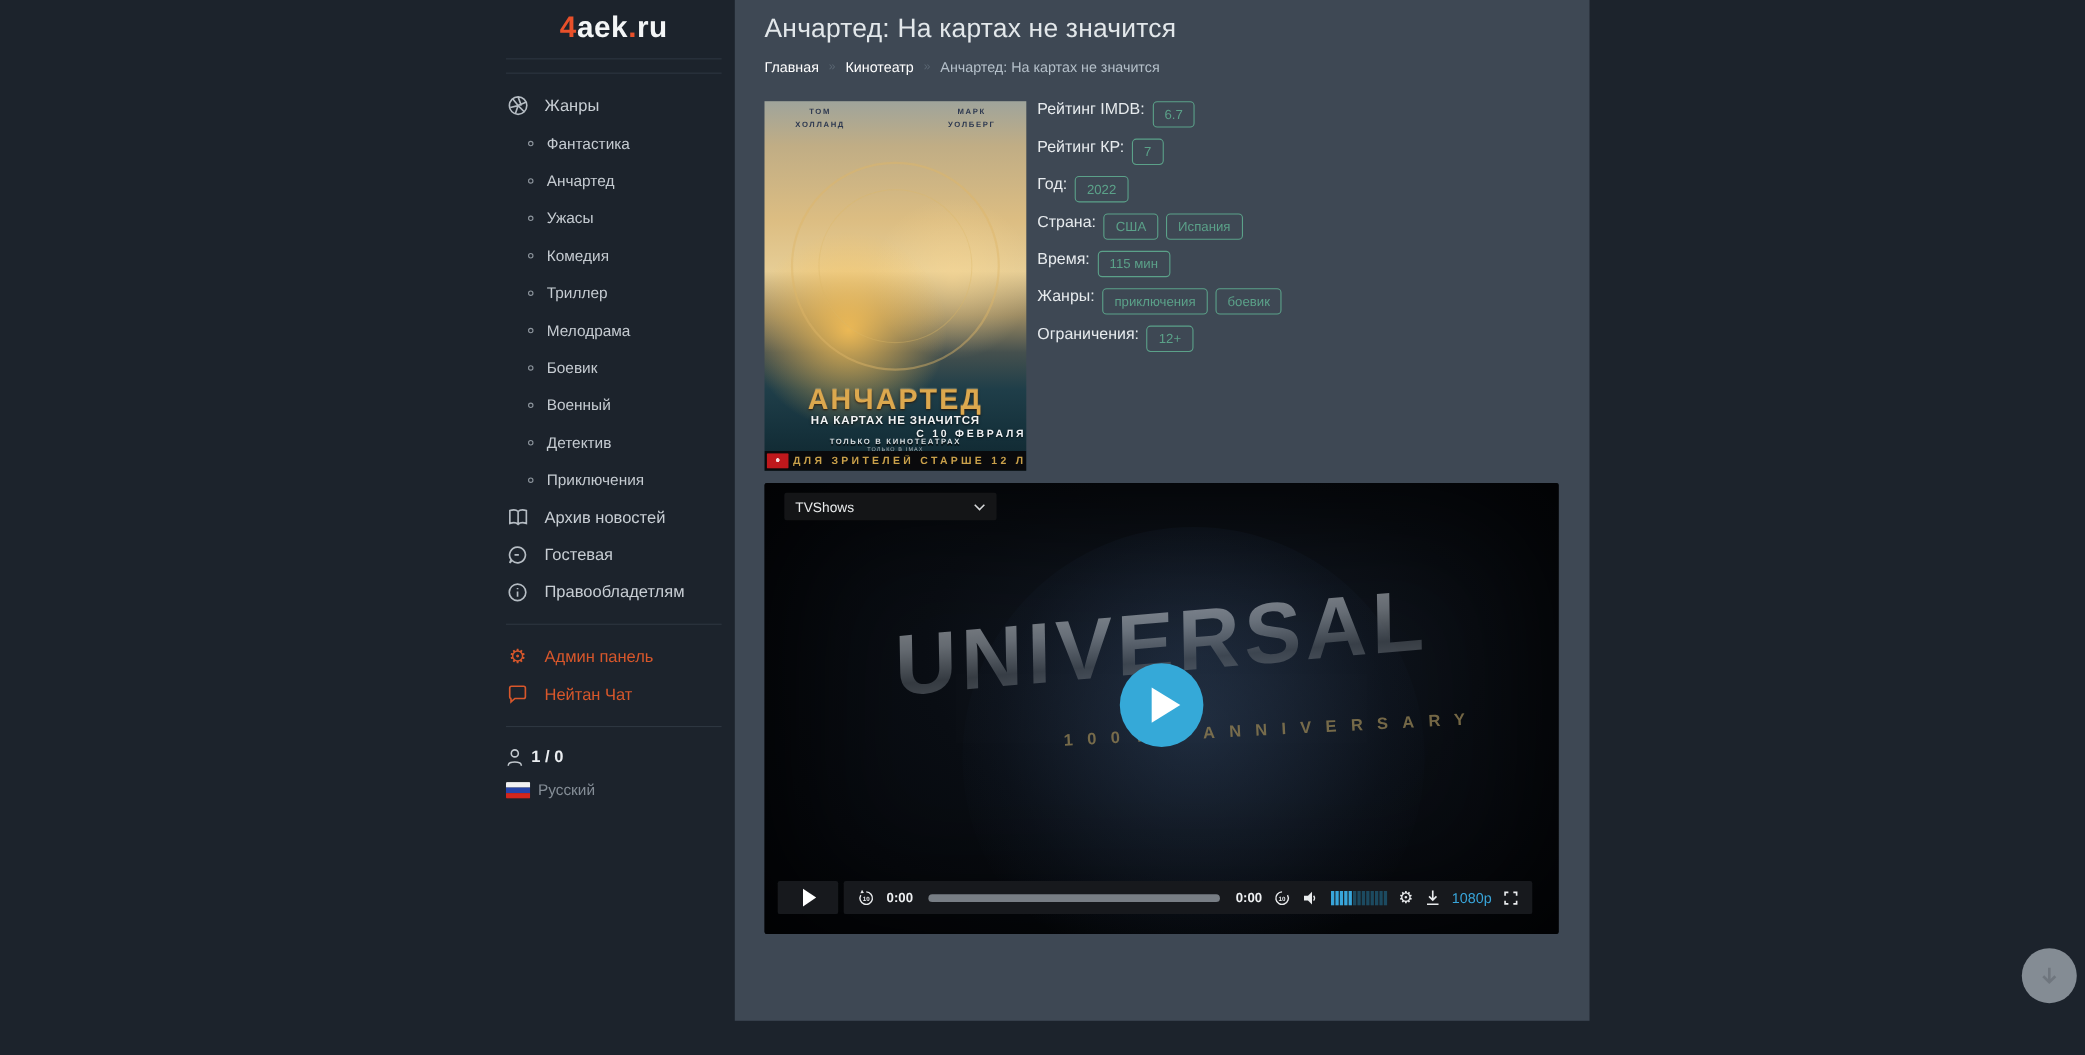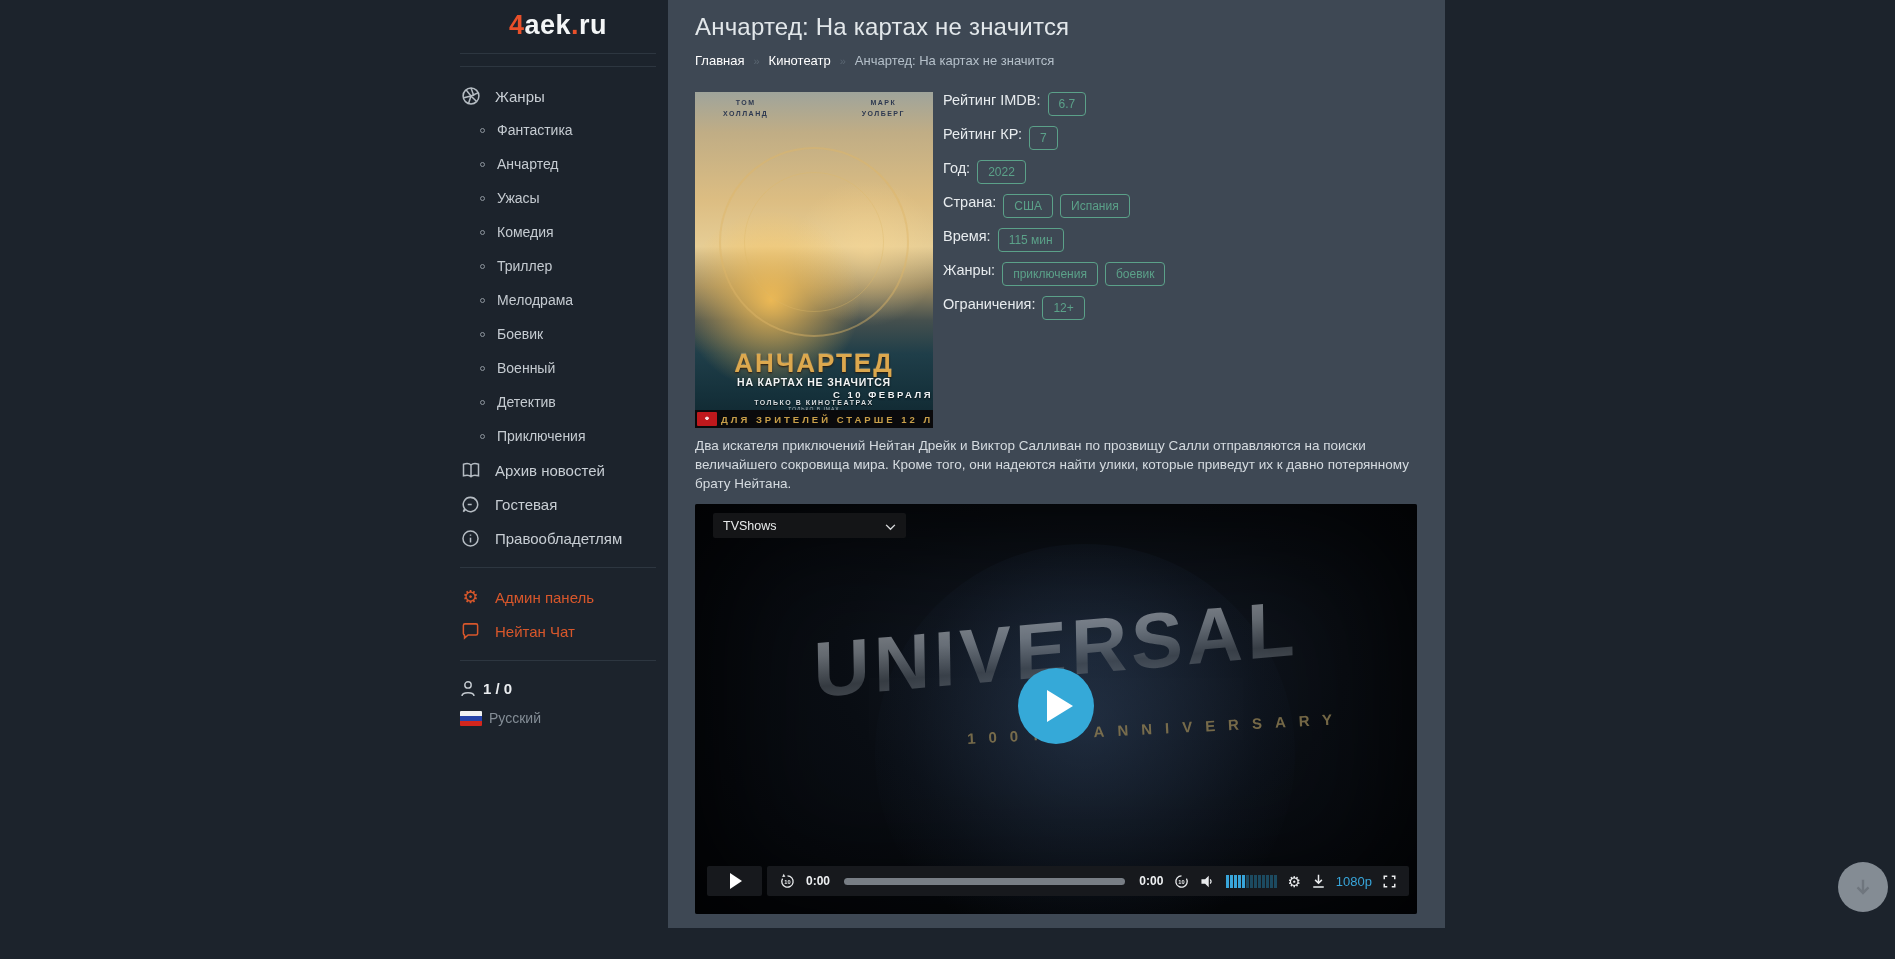--- a/index.html
+++ b/index.html
@@ -91,21 +91,21 @@
     background:linear-gradient(180deg,#e6eaee 0%,#aeb5bc 35%,#596067 68%,#868c93 100%);
     -webkit-background-clip:text;background-clip:text;color:transparent;opacity:.55;}
   .u-sub{position:absolute;top:216px;left:calc(50% + 100px);transform:translateX(-50%) rotate(-3deg);
     font-size:15px;font-weight:700;letter-spacing:13px;color:#8f7e52;opacity:.8;white-space:nowrap;}
   .source-select{position:absolute;left:18px;top:9px;width:193px;height:25px;background:#141517;border-radius:2px;
     display:flex;align-items:center;padding:0 10px;cursor:pointer;}
   .source-select .src-label{flex:1;font-size:12.5px;color:#e9ebec;}
   .big-play{position:absolute;left:323px;top:164px;width:76px;height:76px;border-radius:50%;background:#35a9d8;
     display:flex;align-items:center;justify-content:center;cursor:pointer;border:none;}
   .big-play-tri{width:0;height:0;border-left:26px solid #fff;border-top:16px solid transparent;border-bottom:16px solid transparent;margin-left:8px;}
-  .controls{position:absolute;left:12px;right:8px;bottom:18px;height:30px;display:flex;gap:5px;}
+  .controls{position:absolute;left:12px;right:24px;bottom:18px;height:30px;display:flex;gap:5px;}
   .ctrl-box{background:#17191d;border-radius:2px;border:none;}
   .play-box{width:55px;display:flex;align-items:center;justify-content:center;cursor:pointer;flex:0 0 55px;}
   .play-tri{width:0;height:0;border-left:12px solid #fff;border-top:8px solid transparent;border-bottom:8px solid transparent;margin-left:2px;}
   .main-box{flex:1;display:flex;align-items:center;padding:0 12px;gap:10px;}
   .ctrl-time{font-size:12px;font-weight:700;color:#eef0f2;}
   .track{flex:1;height:7px;background:#787e85;border-radius:4px;margin:0 4px;cursor:pointer;}
   .ctrl-ico{display:flex;align-items:center;justify-content:center;cursor:pointer;background:none;border:none;}
   .vbars{display:flex;align-items:center;gap:1px;cursor:pointer;}
   .vbar{width:3px;height:13px;background:#1c4a60;display:inline-block;}
   .vbar.on{background:var(--player-blue);}
@@ -305,21 +305,20 @@
           <span class="badge">приключения</span>
           <span class="badge">боевик</span>
         </div>
         <div class="info-row">
           <span class="info-label">Ограничения:</span>
           <span class="badge">12+</span>
         </div>
       </div>
     </div>
 
-    <p class="desc">Два искателя приключений Нейтан Дрейк и Виктор Салливан по прозвищу Салли отправляются на поиски величайшего сокровища мира. Кроме того, они надеются найти улики, которые приведут их к давно потерянному брату Нейтана.</p>
 
     <div class="player">
       <div class="player-globe"></div>
       <div class="u-title">UNIVERSAL</div>
       <div class="u-sub">100TH ANNIVERSARY</div>
 
       <div class="source-select">
         <span class="src-label">TVShows</span>
         <span>
           <svg width="11" height="7" viewBox="0 0 12 8">

